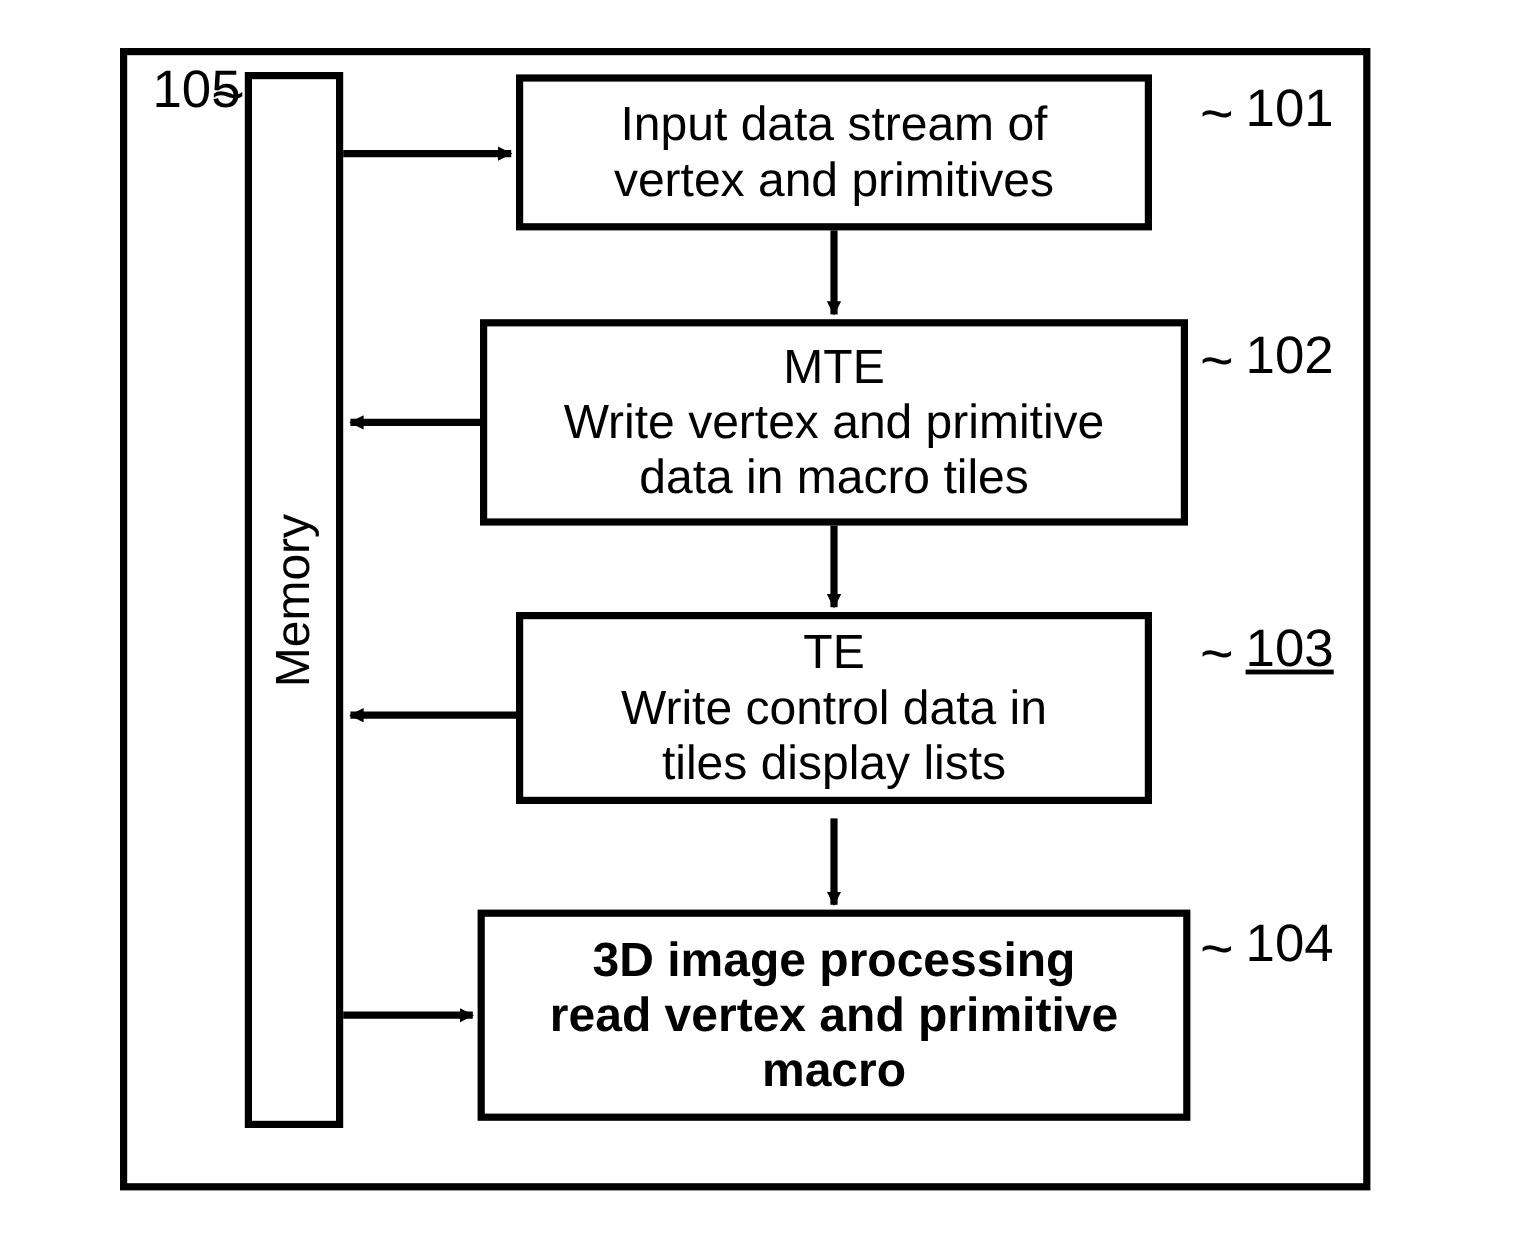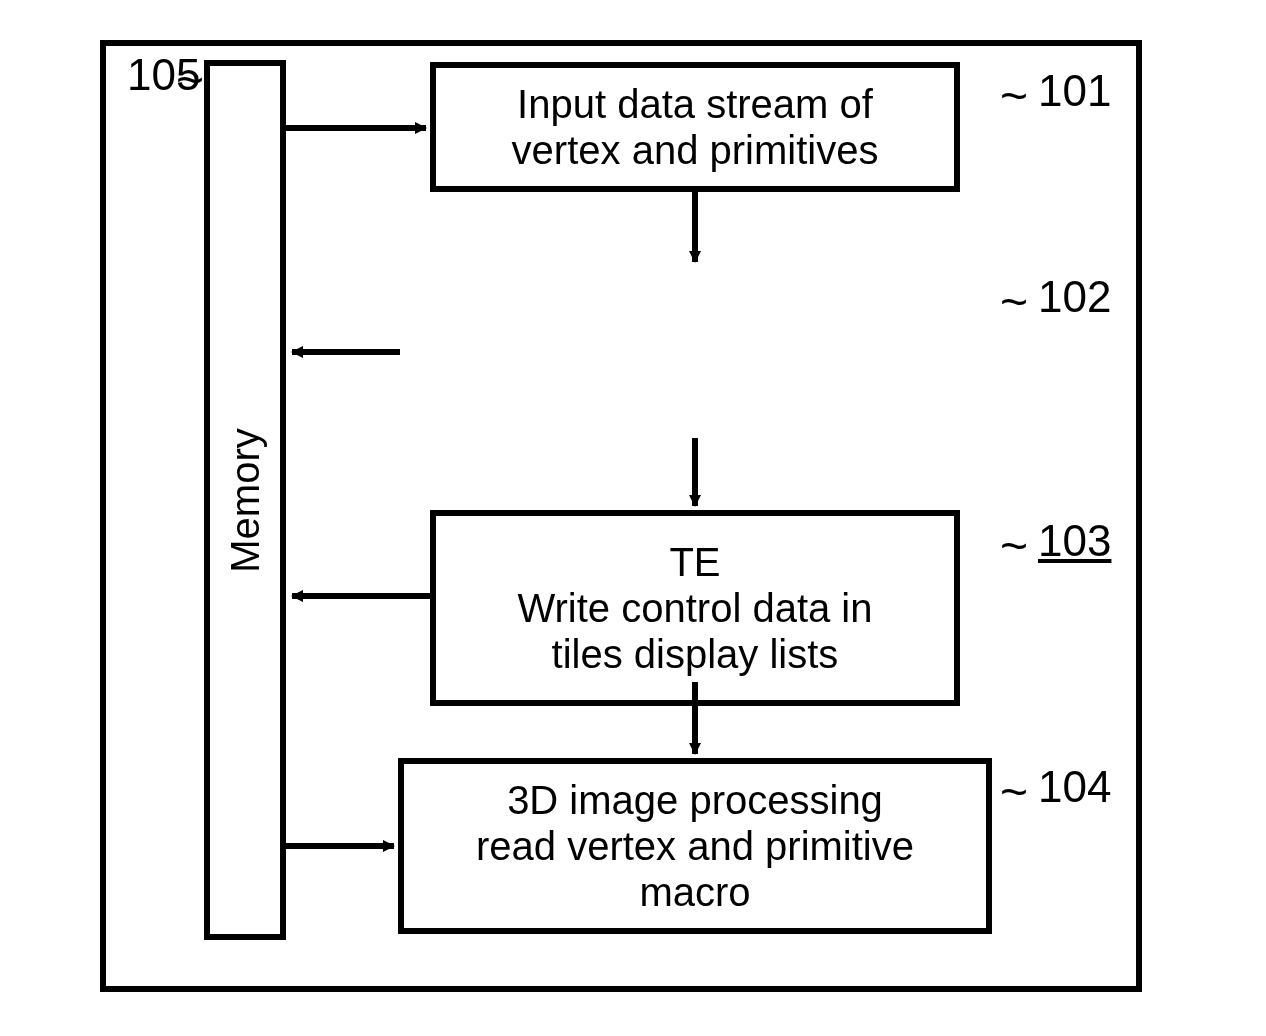--- a/index.html
+++ b/index.html
@@ -83,28 +83,33 @@
 
   <div class="memory">
     <span class="vlabel">Memory</span>
   </div>
 
   <div class="box" style="left:430px; top:62px; width:530px; height:130px;">
     <span>Input data stream of</span>
     <span>vertex and primitives</span>
   </div>
 
+  <div class="box" style="left:400px; top:266px; width:590px; height:172px;">
+    <span class="title">MTE</span>
+    <span>Write vertex and primitive</span>
+    <span>data in macro tiles</span>
+  </div>
 
-  <div class="box" style="left:430px; top:510px; width:530px; height:196px;">
+  <div class="box" style="left:430px; top:510px; width:530px; height:160px;">
     <span class="title">TE</span>
     <span>Write control data in</span>
     <span>tiles display lists</span>
   </div>
 
-  <div class="box" style="left:398px; top:758px; width:594px; height:176px;">
+  <div class="box" style="left:398px; top:758px; width:594px; height:176px;font-weight:bold;">
     <span>3D image processing</span>
     <span>read vertex and primitive</span>
     <span>macro</span>
   </div>
 
   <span class="ref" style="left:108px; top:50px;margin-left:19px;">105</span>
   <span class="ref" style="left:1038px; top:66px;">101</span>
   <span class="ref" style="left:1038px; top:272px;">102</span>
   <span class="ref" style="left:1038px; top:516px;text-decoration:underline;">103</span>
   <span class="ref" style="left:1038px; top:762px;">104</span>

